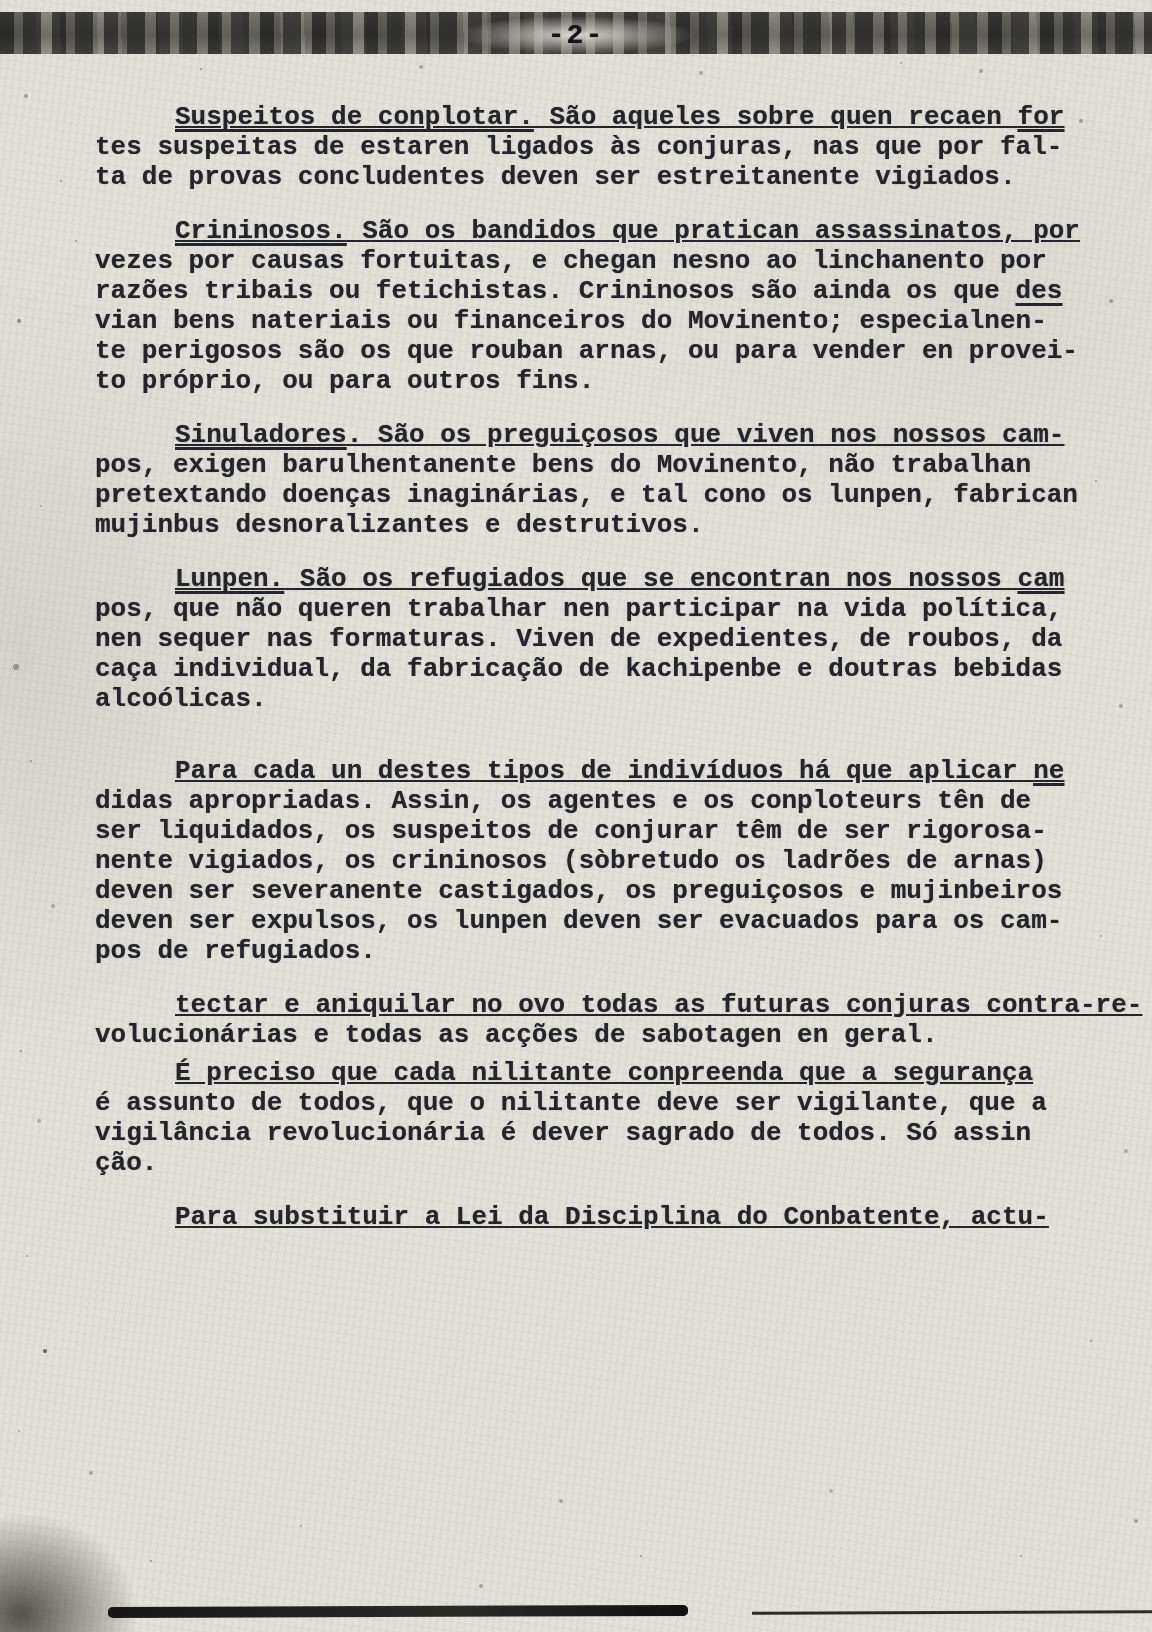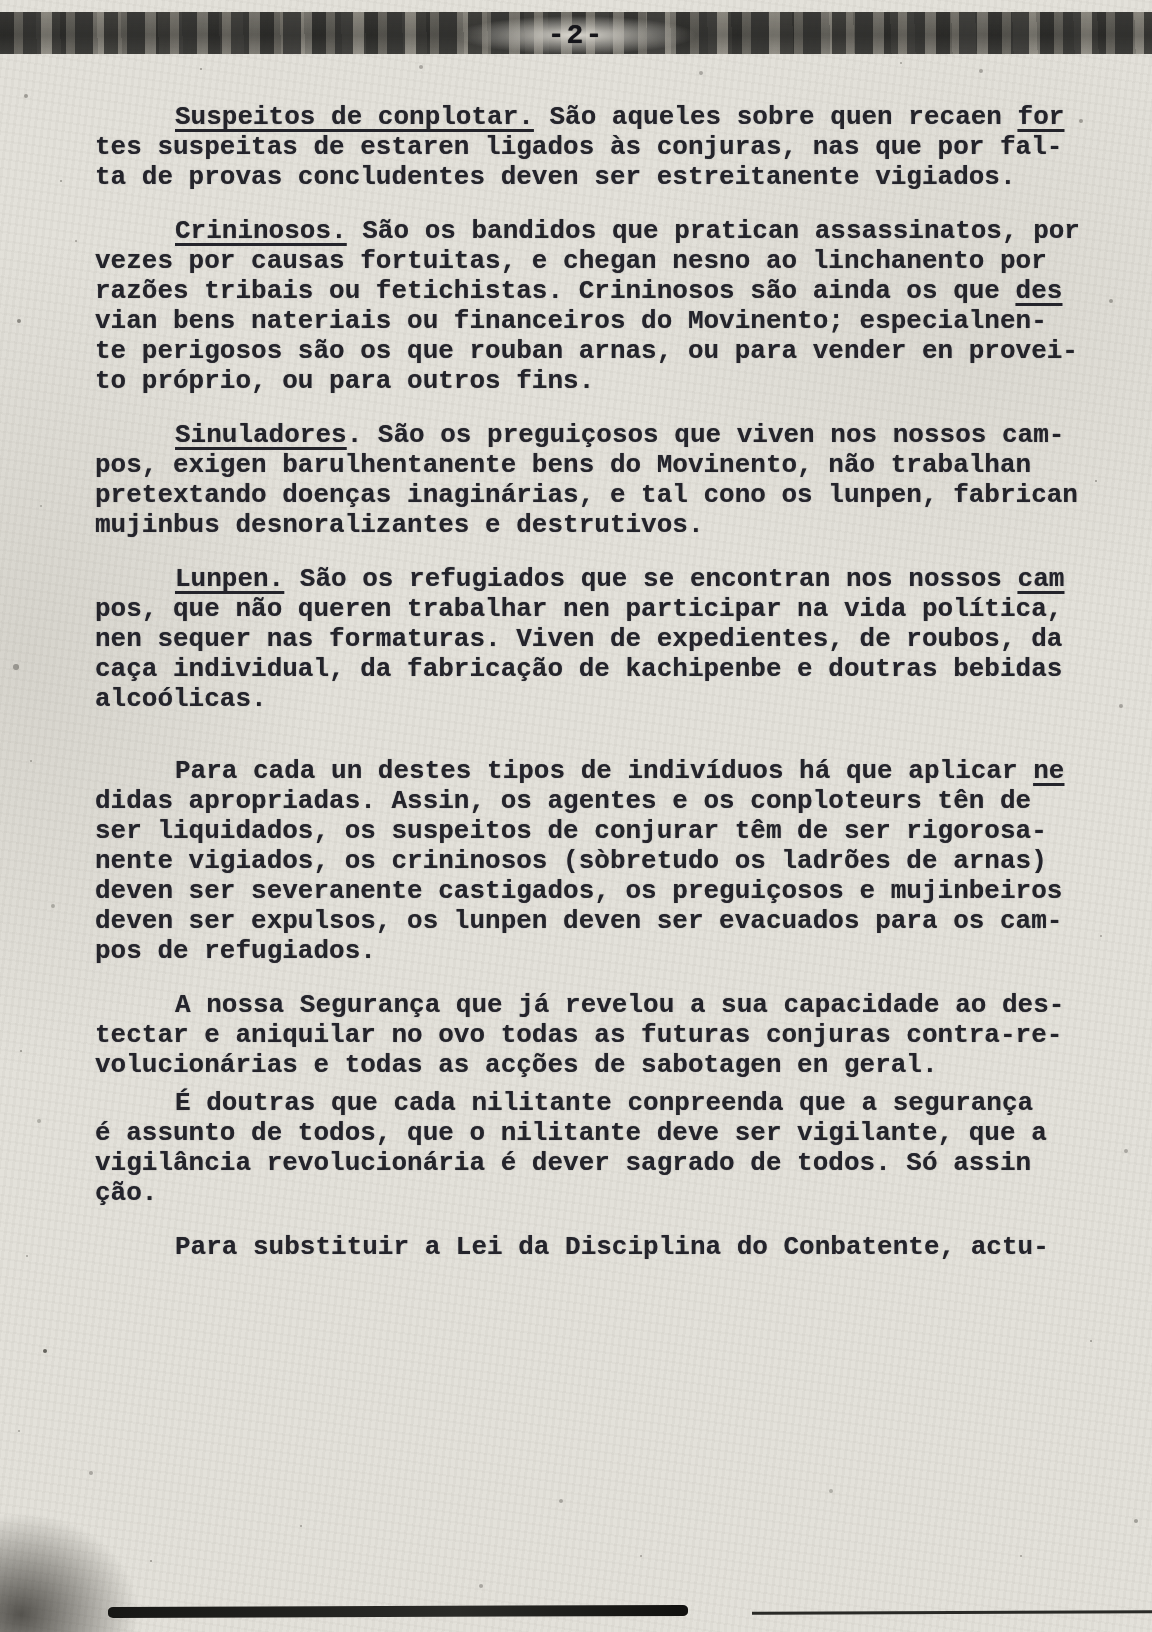--- a/index.html
+++ b/index.html
@@ -26,21 +26,21 @@
     position:absolute;top:20px;left:0;width:100%;text-align:center;z-index:3;
     font-size:28px;font-weight:700;color:#15151a;letter-spacing:2px;
     text-shadow:0 0 1px rgba(0,0,0,.65);
   }
   .content{
     position:absolute;left:95px;top:78px;width:1015px;z-index:2;
     color:#24242b;font-size:26px;line-height:30px;font-weight:700;
     text-shadow:0 0 1px rgba(28,28,38,.55);
   }
   .line{white-space:nowrap;height:30px;}
-  .para.indent > .line:first-child{padding-left:80px;}
+  .para.indent > .line:first-child{padding-left:80px;text-decoration:underline;}
   .sp-first{margin-top:0;}
   .sp-normal{margin-top:24px;}
   .sp-large{margin-top:42px;}
   .sp-small{margin-top:8px;}
   .u{text-decoration:underline;text-decoration-thickness:2.5px;text-underline-offset:5px;}
   .speckles{
     position:absolute;left:0;top:0;width:2px;height:2px;border-radius:50%;z-index:1;
     background:rgba(55,53,48,.0);
     box-shadow:
       25px 95px 0 1px rgba(60,58,52,.40), 60px 180px 0 0 rgba(60,58,52,.45),
@@ -108,26 +108,25 @@
       <div class="para sp-large indent">
         <div class="line">Para cada un destes tipos de indivíduos há que aplicar <span class="u">ne</span></div>
         <div class="line">didas apropriadas. Assin, os agentes e os conploteurs tên de</div>
         <div class="line">ser liquidados, os suspeitos de conjurar têm de ser rigorosa-</div>
         <div class="line">nente vigiados, os crininosos (sòbretudo os ladrões de arnas)</div>
         <div class="line">deven ser severanente castigados, os preguiçosos e mujinbeiros</div>
         <div class="line">deven ser expulsos, os lunpen deven ser evacuados para os cam-</div>
         <div class="line">pos de refugiados.</div>
       </div>
       <div class="para sp-normal indent">
-        <div class="line">A nossa Segurança que já revelou a sua capacidade ao des-</div>
         <div class="line">tectar e aniquilar no ovo todas as futuras conjuras contra-re-</div>
         <div class="line">volucionárias e todas as acções de sabotagen en geral.</div>
       </div>
       <div class="para sp-small indent">
-        <div class="line">É doutras que cada nilitante conpreenda que a segurança</div>
+        <div class="line">É preciso que cada nilitante conpreenda que a segurança</div>
         <div class="line">é assunto de todos, que o nilitante deve ser vigilante, que a</div>
         <div class="line">vigilância revolucionária é dever sagrado de todos. Só assin</div>
         <div class="line">ção.</div>
       </div>
       <div class="para sp-normal indent">
         <div class="line">Para substituir a Lei da Disciplina do Conbatente, actu-</div>
       </div>
     </div>
   <div class="speckles"></div>
   <div class="corner-smudge"></div>

